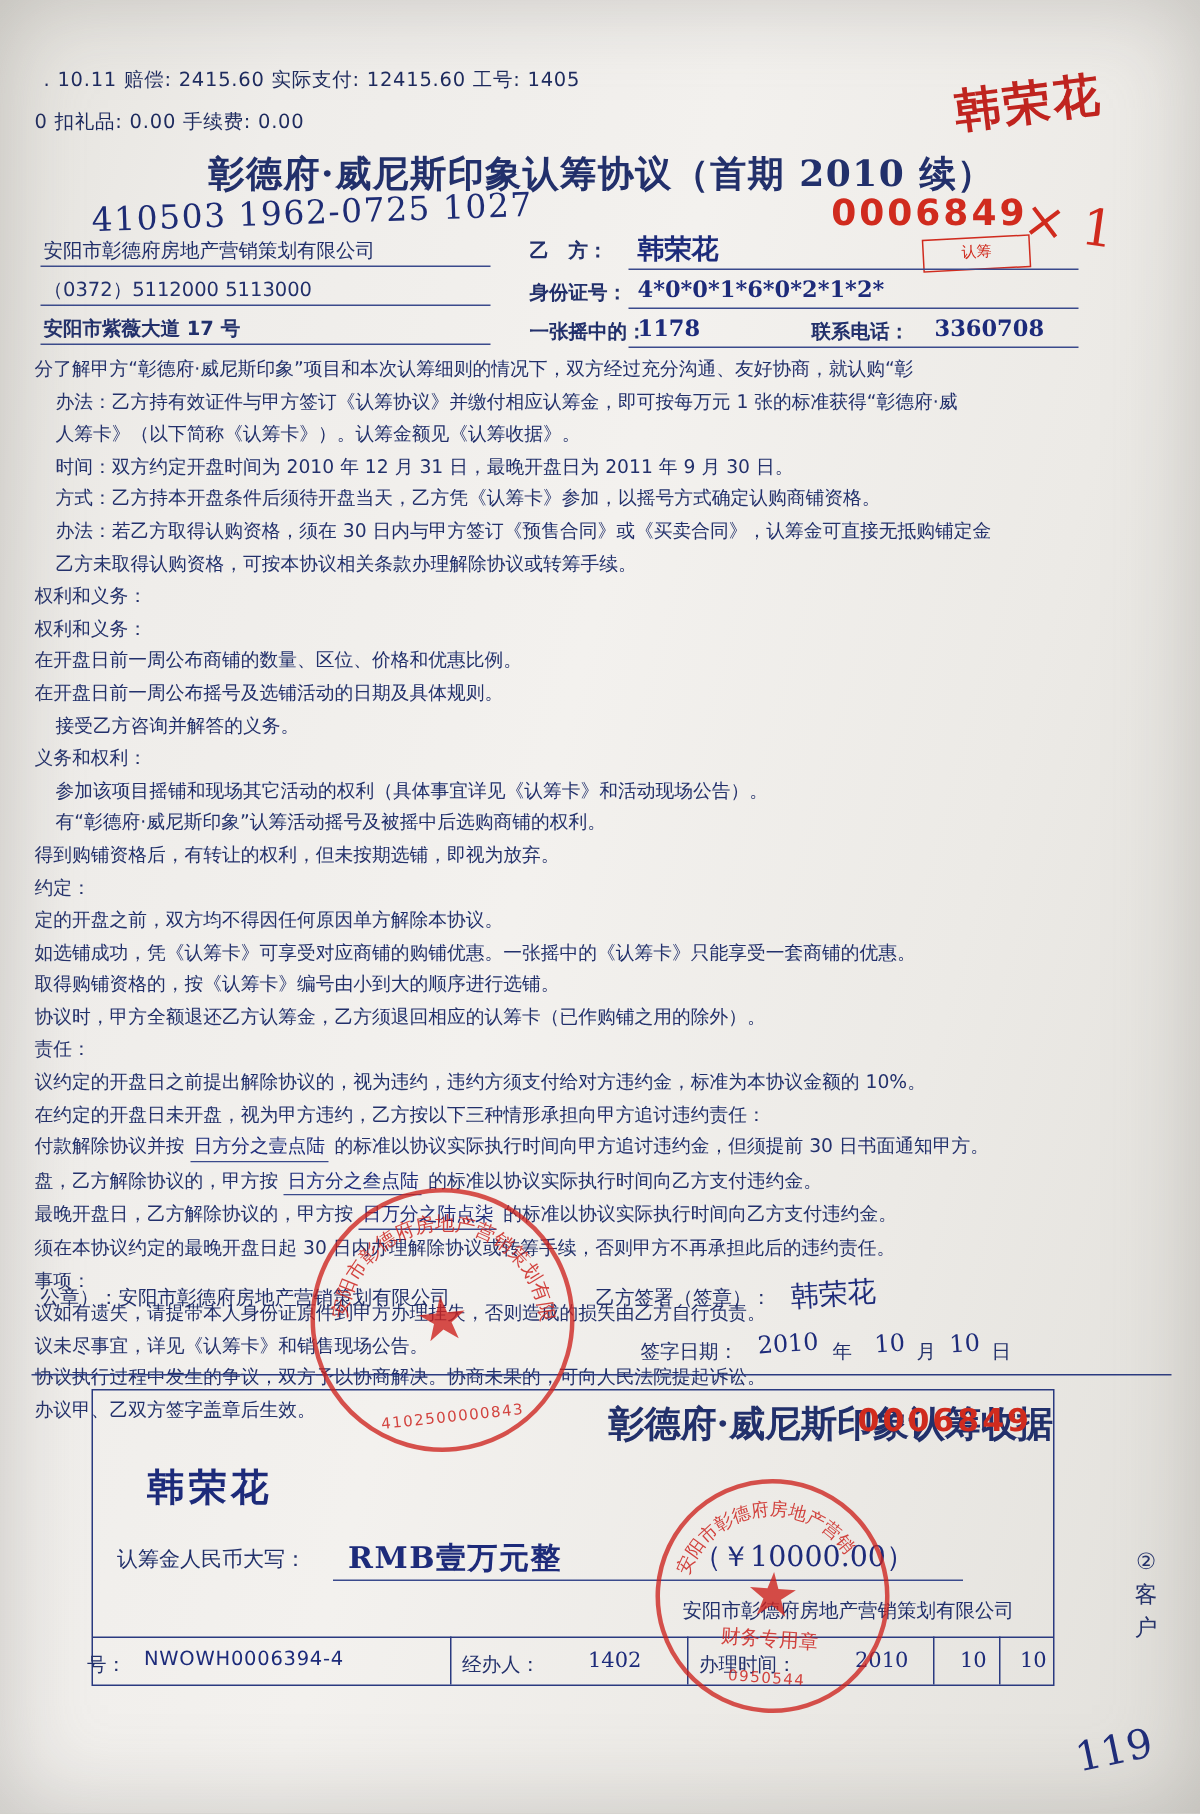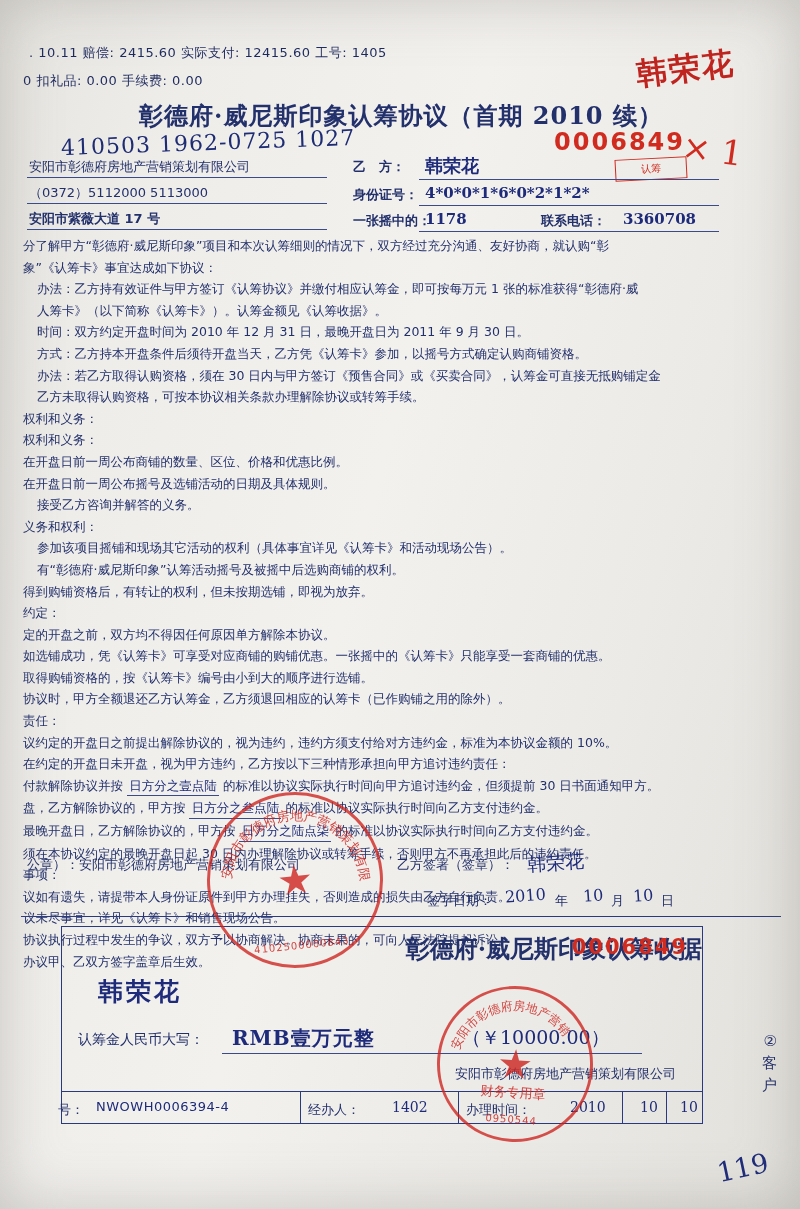--- a/index.html
+++ b/index.html
@@ -148,21 +148,21 @@
   .rc-no{position:absolute;left:34px;top:172px;font-size:13px;color:#1d2b7a;font-family:"DejaVu Sans",sans-serif;letter-spacing:.5px;}
   .rc-op-label{position:absolute;left:246px;top:174px;font-size:13px;color:#22306b;}
   .rc-op{position:absolute;left:330px;top:172px;font-size:14px;color:#1d2b7a;font-family:"DejaVu Serif",serif;}
   .rc-date-label{position:absolute;left:404px;top:174px;font-size:13px;color:#22306b;}
   .rc-date-y{position:absolute;left:508px;top:172px;font-size:14px;color:#1d2b7a;font-family:"DejaVu Serif",serif;}
   .rc-date-m{position:absolute;left:578px;top:172px;font-size:14px;color:#1d2b7a;font-family:"DejaVu Serif",serif;}
   .rc-date-d{position:absolute;left:618px;top:172px;font-size:14px;color:#1d2b7a;font-family:"DejaVu Serif",serif;}
   .vdiv{position:absolute;top:164px;height:32px;border-left:1.3px solid #2a3a80;}
 
   .side-mark{
-    position:absolute;right:18px;top:1030px;width:26px;text-align:right;
+    position:absolute;right:18px;top:1030px;width:26px;text-align:center;
     font-size:15px;color:#22306b;line-height:22px;
   }
   .pagenum{
     position:absolute;right:26px;bottom:26px;
     font-family:"DejaVu Serif",serif;font-size:27px;color:#1d2b7a;
     transform:rotate(-12deg);
   }
 
   
   .stamp{
@@ -220,21 +220,20 @@
 
       <div class="pr" style="left:352px;top:62px;">一张摇中的：</div>
       <div class="pr bluefill" style="left:424px;top:60px;">1178</div>
       <div class="pr" style="left:540px;top:62px;">联系电话：</div>
       <div class="pr bluefill" style="left:622px;top:60px;">3360708</div>
       <div class="pline" style="left:418px;top:80px;width:300px;"></div>
     </div>
 
     <div class="body">
       <p>分了解甲方“彰德府·威尼斯印象”项目和本次认筹细则的情况下，双方经过充分沟通、友好协商，就认购“彰</p>
-      <p>象”《认筹卡》事宜达成如下协议：</p>
       <p class="ind">办法：乙方持有效证件与甲方签订《认筹协议》并缴付相应认筹金，即可按每万元 1 张的标准获得“彰德府·威</p>
       <p class="ind">人筹卡》（以下简称《认筹卡》）。认筹金额见《认筹收据》。</p>
       <p class="ind">时间：双方约定开盘时间为 2010 年 12 月 31 日，最晚开盘日为 2011 年 9 月 30 日。</p>
       <p class="ind">方式：乙方持本开盘条件后须待开盘当天，乙方凭《认筹卡》参加，以摇号方式确定认购商铺资格。</p>
       <p class="ind">办法：若乙方取得认购资格，须在 30 日内与甲方签订《预售合同》或《买卖合同》，认筹金可直接无抵购铺定金</p>
       <p class="ind">乙方未取得认购资格，可按本协议相关条款办理解除协议或转筹手续。</p>
       <p>权利和义务：</p>
       <p>权利和义务：</p>
       <p>在开盘日前一周公布商铺的数量、区位、价格和优惠比例。</p>
       <p>在开盘日前一周公布摇号及选铺活动的日期及具体规则。</p>

